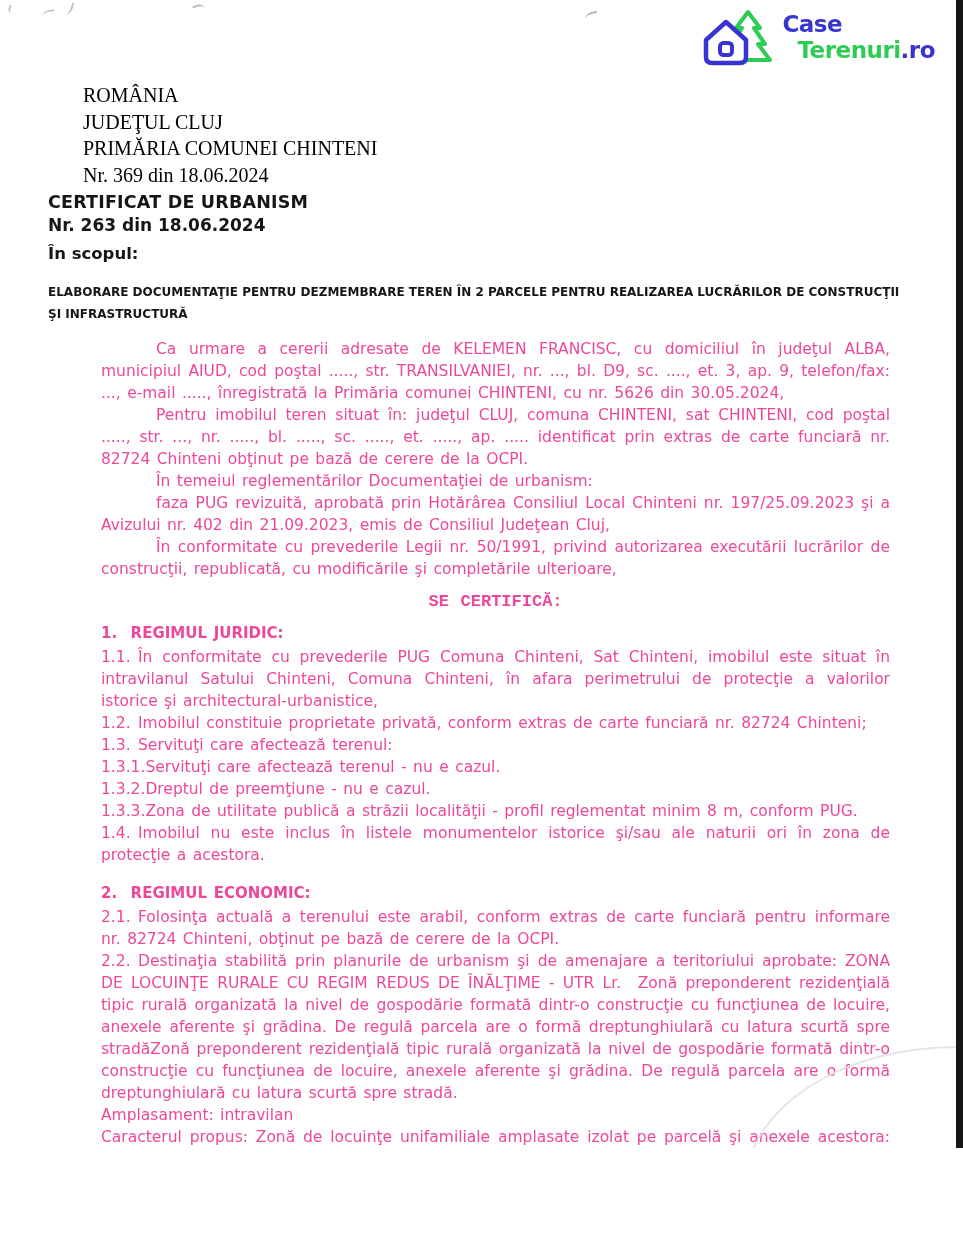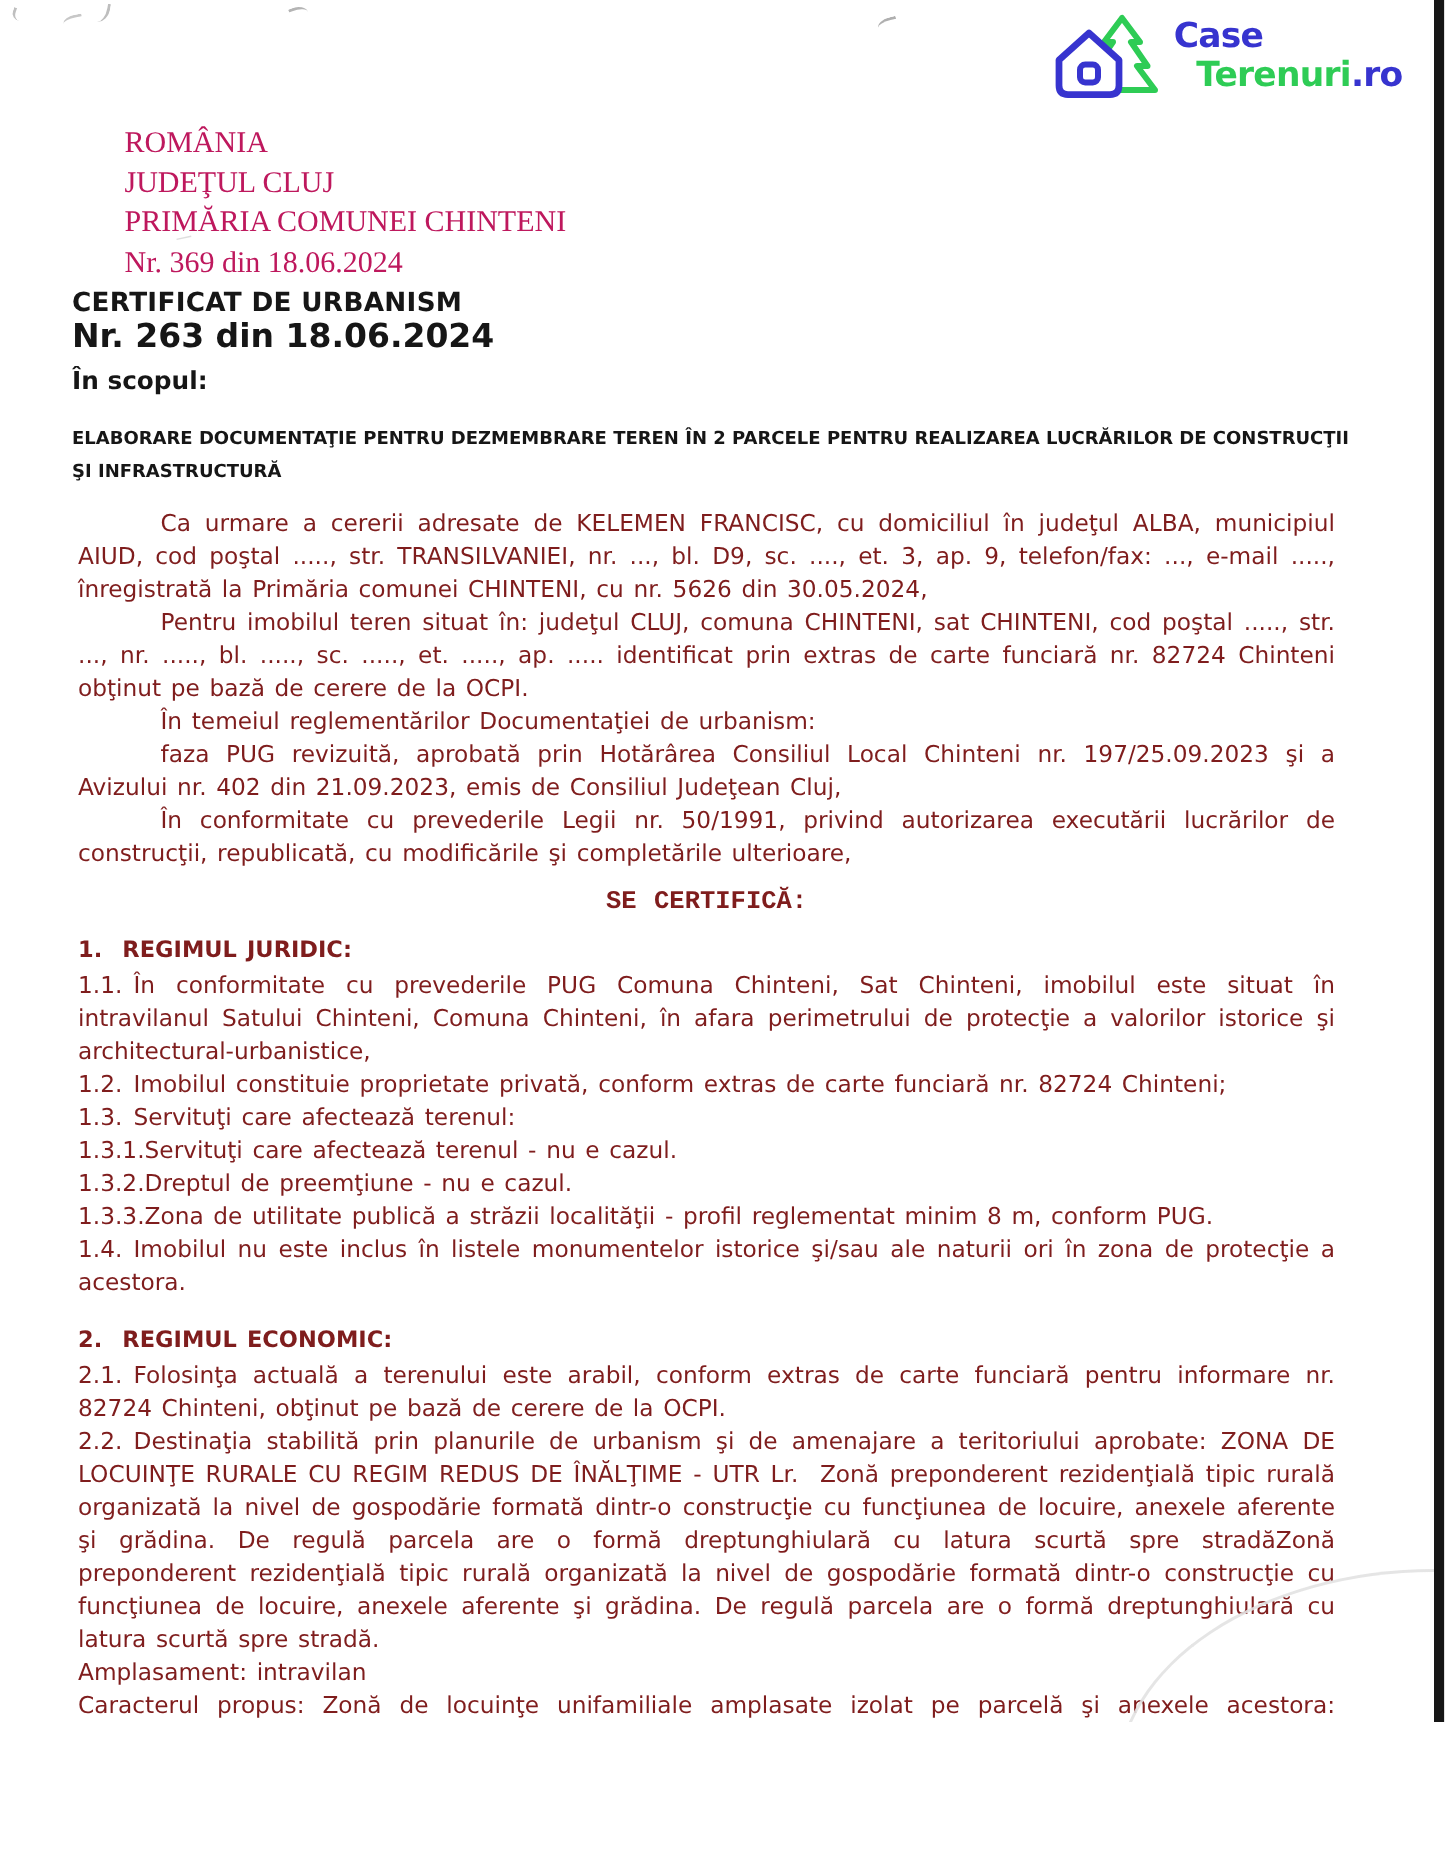--- a/index.html
+++ b/index.html
@@ -44,36 +44,36 @@
   .logo-text { font-weight: bold; font-size: 23px; line-height: 26px; letter-spacing: -0.5px; }
   .logo-line2 { padding-left: 15px; display: block; }
   .c-blue  { color: #3734cf; }
   .c-green { color: #2ecc55; }
 
   
   .letterhead {
     margin: 82px 0 0 83px;
     font-family: "Liberation Serif", "DejaVu Serif", serif;
     font-size: 20px; line-height: 26.5px;
-    color: #be185d;
+    color: #000000;
   }
 
   
   .title-block { margin: 3px 48px 0 48px; text-align: left; font-weight: bold; color: #161616; }
   .t1 { font-size: 17.5px; line-height: 23px; letter-spacing: .2px; }
-  .t2 { font-size: 22px;  line-height: 22px; }
+  .t2 { font-size: 17px;  line-height: 22px; }
   .t3 { font-size: 16.5px; line-height: 22px; margin-top: 7px; }
   .t4 { font-size: 12px; line-height: 22px; margin-top: 16px; }
 
   
   .content {
-    margin: 13px 73px 0 52px;
+    margin: 13px 73px 0 101px;
     font-size: 15.5px; line-height: 22px;
     word-spacing: 1.5px;
-    color: #7f1d1d;
+    color: #ec4899;
     text-align: justify;
   }
   .content p { margin: 0; }
   p.ind { text-indent: 55px; }
   .certify { text-align: center; font-weight: bold; font-size: 17px; margin: 11px 0 9px 0; font-family: Liberation Mono, monospace; }
   .sec-head { font-weight: bold; font-size: 15px; text-align: left; margin: 4px 0 2px 0; }
   .sec-head.s2 { margin-top: 16px; }
   .num { display: inline-block; min-width: 37px; }
 </style>
 </head>

